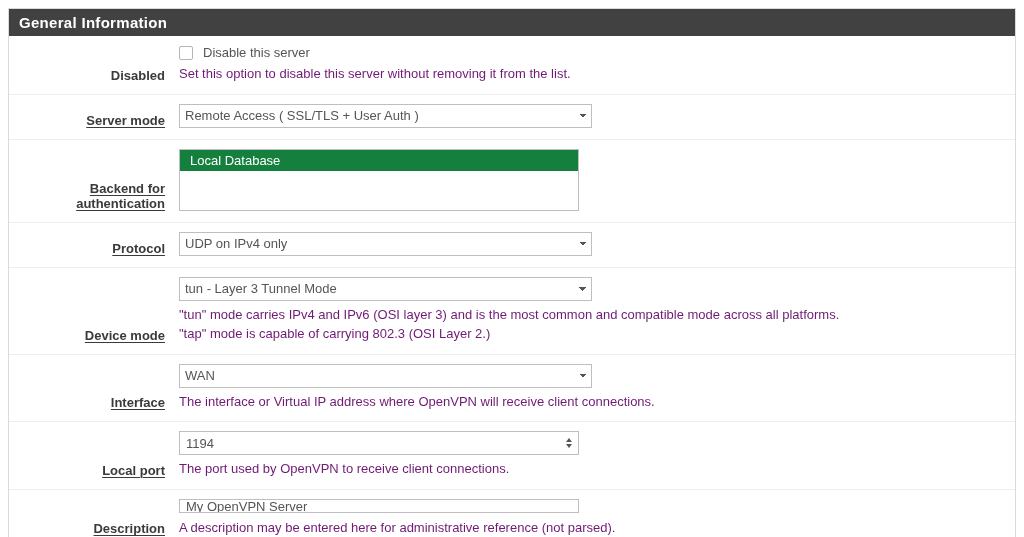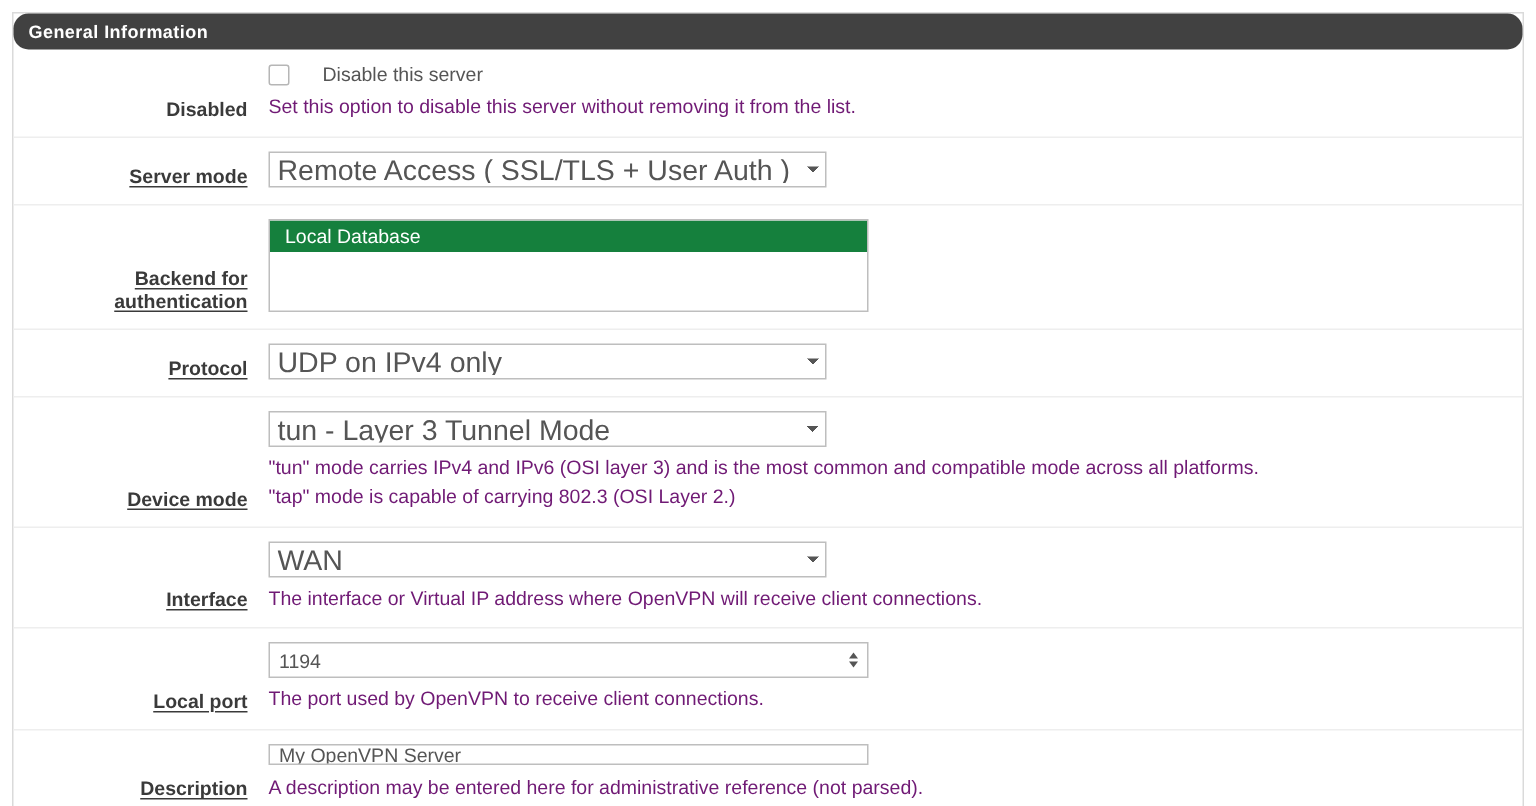--- a/index.html
+++ b/index.html
@@ -15,24 +15,23 @@
     width: 1024px;
     padding: 8px;
   }
   .panel {
     border: 1px solid #dadada;
   }
   .panel-header {
     background: #414141;
     color: #ffffff;
     font-weight: 600;
-    font-size: 12px;
+    font-size: 15px;
     letter-spacing: 0.3px;
     padding: 5px 10px;
-    border-radius: 10px;
   }
   .row {
     display: flex;
     align-items: flex-end;
     padding: 9px 10px 11px 10px;
     border-bottom: 1px solid #eeeeee;
   }
   .row:last-child { border-bottom: none; }
   .label-cell {
     width: 160px;
@@ -56,21 +55,21 @@
   }
   .help {
     color: #701a75;
     margin-top: 5px;
     font-size: 13px;
     line-height: 1.35;
   }
   .inline-cb {
     display: flex;
     align-items: center;
-    gap: 22px;
+    gap: 10px;
   }
   .cb {
     appearance: none;
     -webkit-appearance: none;
     width: 14px; height: 14px;
     border: 1px solid #b6b6b6;
     border-radius: 2px;
     background: #fff;
     margin: 0;
     display: inline-block;
@@ -78,25 +77,25 @@
   }
   .cb:checked::after {
     content: "✓";
     display: block;
     font-size: 11px;
     line-height: 12px;
     text-align: center;
     color: #333;
   }
   .sel {
-    width: 372px;
+    width: 413px;
     height: 24px;
     border: 1px solid #bebebe;
     background: #ffffff;
-    font-size: 19px;
+    font-size: 13px;
     color: #555;
     padding: 2px 5px;
     appearance: none;
     -webkit-appearance: none;
     background-image: linear-gradient(45deg, transparent 50%, #555 50%), linear-gradient(135deg, #555 50%, transparent 50%);
     background-position: right 8px top 9px, right 4px top 9px;
     background-size: 4px 4px, 4px 4px;
     background-repeat: no-repeat;
   }
   .txt {

